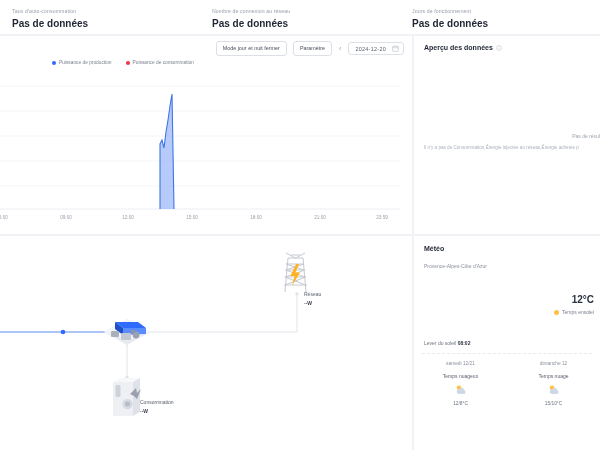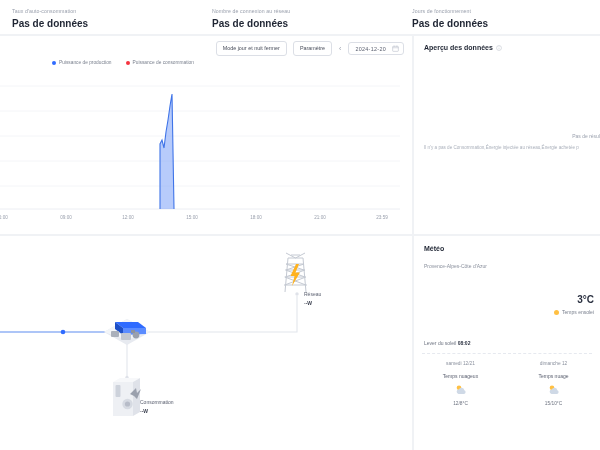--- a/index.html
+++ b/index.html
@@ -316,21 +316,21 @@
 
     <span class="node-label" style="left:140px; top:163px;">Consommation</span>
     <span class="node-val" style="left:140px; top:172px;">--W</span>
   </div>
 
   <div class="weather-card">
     <div class="w-title">Météo</div>
     <div class="w-region">Provence-Alpes-Côte d'Azur</div>
 
     <div class="w-now">
-      <div class="w-temp">3°C</div>
+      <div class="w-temp">12°C</div>
       <div class="w-cond">
         <span class="sun-dot"></span>
         <span>Temps ensolei</span>
       </div>
     </div>
 
     <div class="w-sunrise">
       <span>Lever du soleil</span>
       <b>08:02</b>
     </div>

